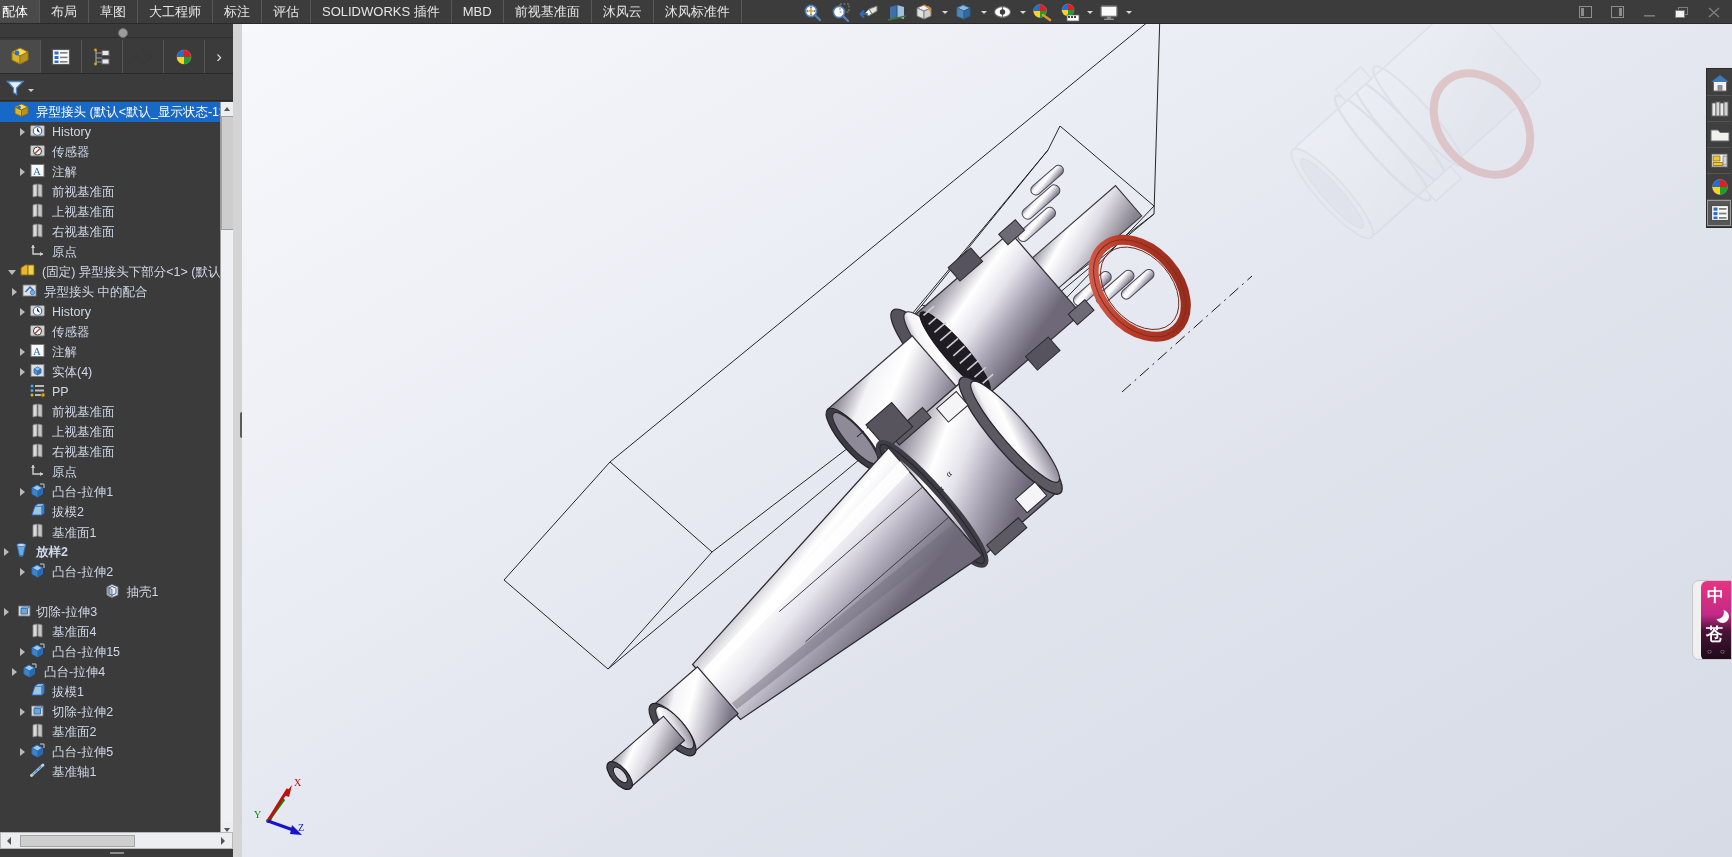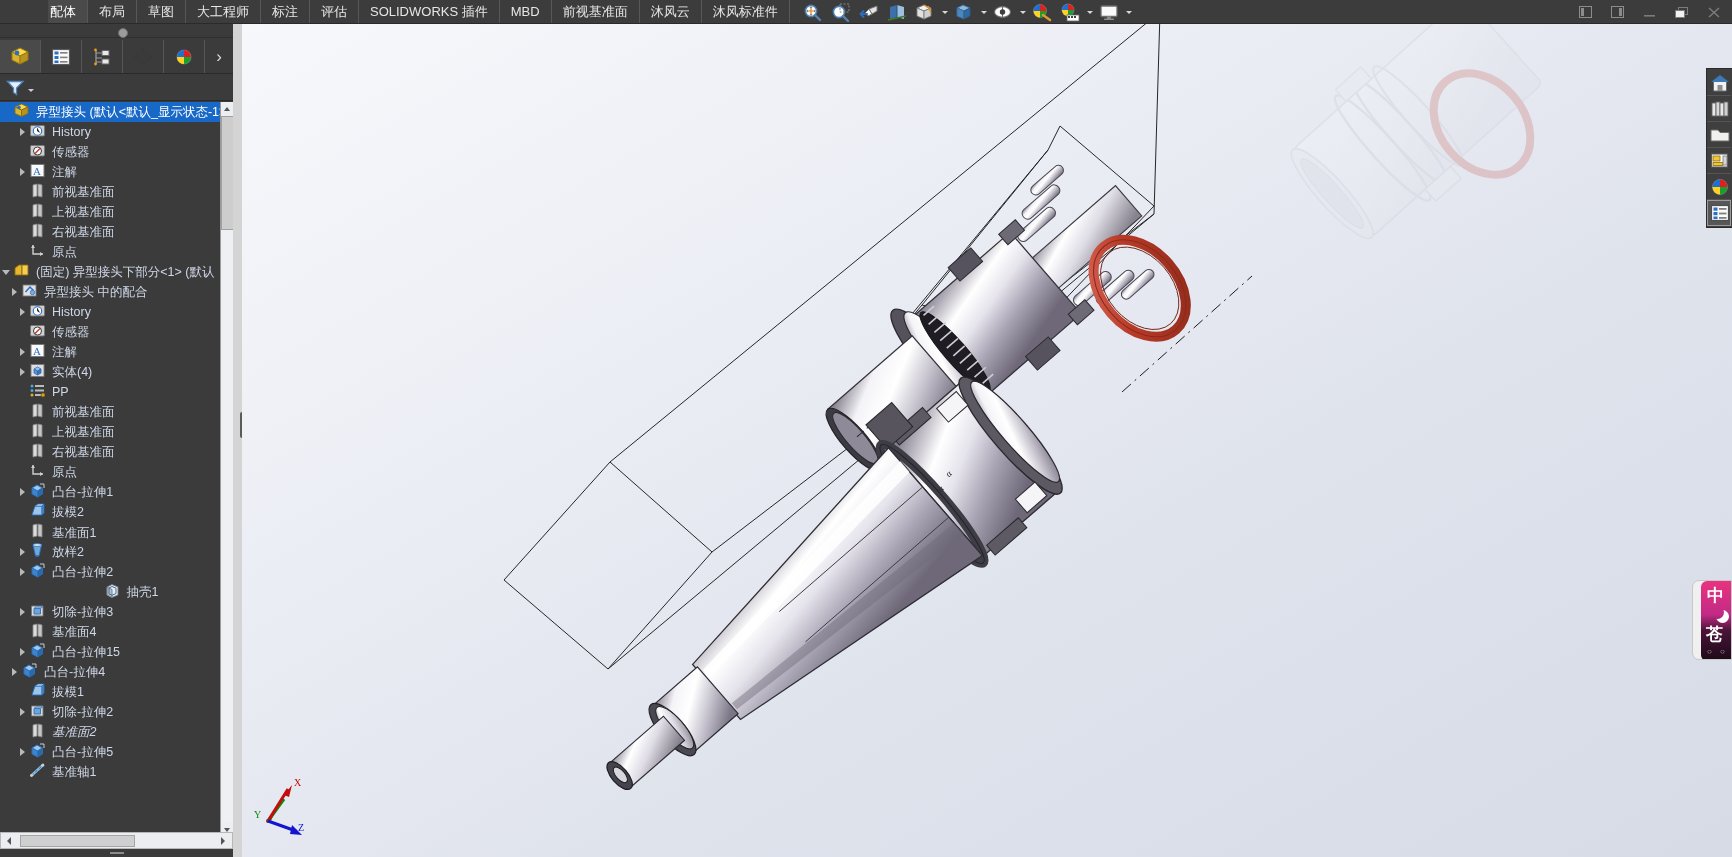--- a/index.html
+++ b/index.html
@@ -15,21 +15,21 @@
     position: absolute; left:0; top:0; width: 1732px; height: 24px;
     background: #3c3c3c; display: flex; align-items: stretch;
     border-bottom: 1px solid #2a2a2a;
   }
   .ribtab {
     display:flex; align-items:center; justify-content:center;
     padding: 0 11px; font-size: 13px; color:#e6e6e6;
     border-right: 1px solid #575757;
     white-space: nowrap; cursor: default; line-height:1;
   }
-  .ribtab.first { border-left: none; padding-left:2px;margin-left:48px; }
+  .ribtab.first { border-left: none; padding-left:2px; }
   .ribtab.active { background:#4a4a4a; color:#ffffff; }
 
   #toolbar-icons {
     position:absolute; left: 800px; top:0; height:24px;
     display:flex; align-items:center; gap:2px;
   }
   .tbicon { width:26px; height:22px; position:relative; display:inline-block; cursor:default; }
   .tbicon svg { position:absolute; left:3px; top:2px; }
   .caret { width:9px; height:22px; position:relative; display:inline-block; cursor:default;}
   .caret:after {
@@ -448,21 +448,21 @@
         </div>
         <div class="trow" style="padding-left: 16px;">
           <span class="exp"></span>
           <span class="ticon"><svg width="17" height="17" viewBox="0 0 17 17">
               <path d="M4 3 L4 12 L14 12" stroke="#cfcfcf" stroke-width="1.4" fill="none"></path>
               <path d="M4 3 L2 6 L6 6 Z" fill="#cfcfcf"></path>
               <path d="M14 12 L11 10 L11 14 Z" fill="#cfcfcf"></path>
             </svg></span>
           <span class="tlabel">原点</span>
         </div>
-        <div class="trow" style="padding-left: 0px;">
+        <div class="trow" style="padding-left: 6px;">
           <span class="exp d"></span>
           <span class="ticon"><svg width="17" height="17" viewBox="0 0 17 17">
               <path d="M2 6 L6 3 L9 3 L9 13 L2 13 Z" fill="#e8b52c" stroke="#8a6d0f" stroke-width=".9"></path>
               <path d="M9 3 L15 3 L15 13 L9 13 Z" fill="#f4cd55" stroke="#8a6d0f" stroke-width=".9"></path>
             </svg></span>
           <span class="tlabel">(固定) 异型接头下部分&lt;1&gt; (默认</span>
         </div>
         <div class="trow" style="padding-left: 8px;">
           <span class="exp r"></span>
           <span class="ticon"><svg width="17" height="17" viewBox="0 0 17 17">
@@ -574,21 +574,21 @@
           <span class="tlabel">拔模2</span>
         </div>
         <div class="trow" style="padding-left: 16px; align-items: flex-end;">
           <span class="exp"></span>
           <span class="ticon"><svg width="17" height="17" viewBox="0 0 17 17">
               <path d="M4 3 L8 2 L8 14 L4 15 Z" fill="#dcdcdc" stroke="#888" stroke-width=".9"></path>
               <path d="M9 2 L13 3 L13 15 L9 14 Z" fill="#c6c6c6" stroke="#888" stroke-width=".9"></path>
             </svg></span>
           <span class="tlabel">基准面1</span>
         </div>
-        <div class="trow" style="padding-left: 16px;">
+        <div class="trow" style=" font-weight: bold;">
           <span class="exp r"></span>
           <span class="ticon"><svg width="17" height="17" viewBox="0 0 17 17">
               <path d="M4 3 L12.5 3 L10 14 L6.5 14 Z" fill="#6ea9d8" stroke="#2a6fc4" stroke-width=".9"></path>
               <ellipse cx="8.2" cy="3" rx="4.3" ry="1.5" fill="#cfe3f4" stroke="#2a6fc4" stroke-width=".8"></ellipse>
               <ellipse cx="8.2" cy="14" rx="1.8" ry="0.9" fill="#2a6fc4"></ellipse>
             </svg></span>
           <span class="tlabel">放样2</span>
         </div>
         <div class="trow" style="padding-left: 16px;">
           <span class="exp r"></span>
@@ -602,21 +602,21 @@
         </div>
         <div class="trow" style="padding-left: 16px; justify-content: center;">
           <span class="exp"></span>
           <span class="ticon"><svg width="17" height="17" viewBox="0 0 17 17">
               <path d="M3 5 L8 2.5 L14 5 L14 13 L8 15.5 L3 13 Z" fill="#ececec" stroke="#777" stroke-width=".9"></path>
               <path d="M3 5 L8 7.5 L8 15.5 L3 13 Z" fill="#bfbfbf" stroke="#777" stroke-width=".9"></path>
               <path d="M5 6 L8 4.5 L12 6.2 L12 11.5 L8 13.3 L5 11.8 Z" fill="none" stroke="#2a6fc4" stroke-width="1"></path>
             </svg></span>
           <span class="tlabel">抽壳1</span>
         </div>
-        <div class="trow" style="padding-left: 16px;">
+        <div class="trow" style="padding-left: 0; text-align: right;">
           <span class="exp r"></span>
           <span class="ticon"><svg width="17" height="17" viewBox="0 0 17 17">
               <path d="M2.5 4 L14 4 L14 14 L2.5 14 Z" fill="#d9d9d9" stroke="#777" stroke-width=".9"></path>
               <path d="M5 6.5 L11.5 6.5 L11.5 12 L5 12 Z" fill="#6fa4d4" stroke="#2a6fc4" stroke-width=".9"></path>
               <path d="M5 6.5 L7 5 L13.5 5 L11.5 6.5 Z" fill="#b7d5ee" stroke="#2a6fc4" stroke-width=".8"></path>
             </svg></span>
           <span class="tlabel">切除-拉伸3</span>
         </div>
         <div class="trow" style="padding-left: 16px;">
           <span class="exp"></span>
@@ -657,21 +657,21 @@
         </div>
         <div class="trow" style="padding-left: 16px;">
           <span class="exp r"></span>
           <span class="ticon"><svg width="17" height="17" viewBox="0 0 17 17">
               <path d="M2.5 4 L14 4 L14 14 L2.5 14 Z" fill="#d9d9d9" stroke="#777" stroke-width=".9"></path>
               <path d="M5 6.5 L11.5 6.5 L11.5 12 L5 12 Z" fill="#6fa4d4" stroke="#2a6fc4" stroke-width=".9"></path>
               <path d="M5 6.5 L7 5 L13.5 5 L11.5 6.5 Z" fill="#b7d5ee" stroke="#2a6fc4" stroke-width=".8"></path>
             </svg></span>
           <span class="tlabel">切除-拉伸2</span>
         </div>
-        <div class="trow" style="padding-left: 16px; font-style: italic;">
+        <div class="trow" style="padding-left: 16px;">
           <span class="exp"></span>
           <span class="ticon"><svg width="17" height="17" viewBox="0 0 17 17">
               <path d="M4 3 L8 2 L8 14 L4 15 Z" fill="#dcdcdc" stroke="#888" stroke-width=".9"></path>
               <path d="M9 2 L13 3 L13 15 L9 14 Z" fill="#c6c6c6" stroke="#888" stroke-width=".9"></path>
             </svg></span>
           <span class="tlabel">基准面2</span>
         </div>
         <div class="trow" style="padding-left: 16px;">
           <span class="exp r"></span>
           <span class="ticon"><svg width="17" height="17" viewBox="0 0 17 17">

